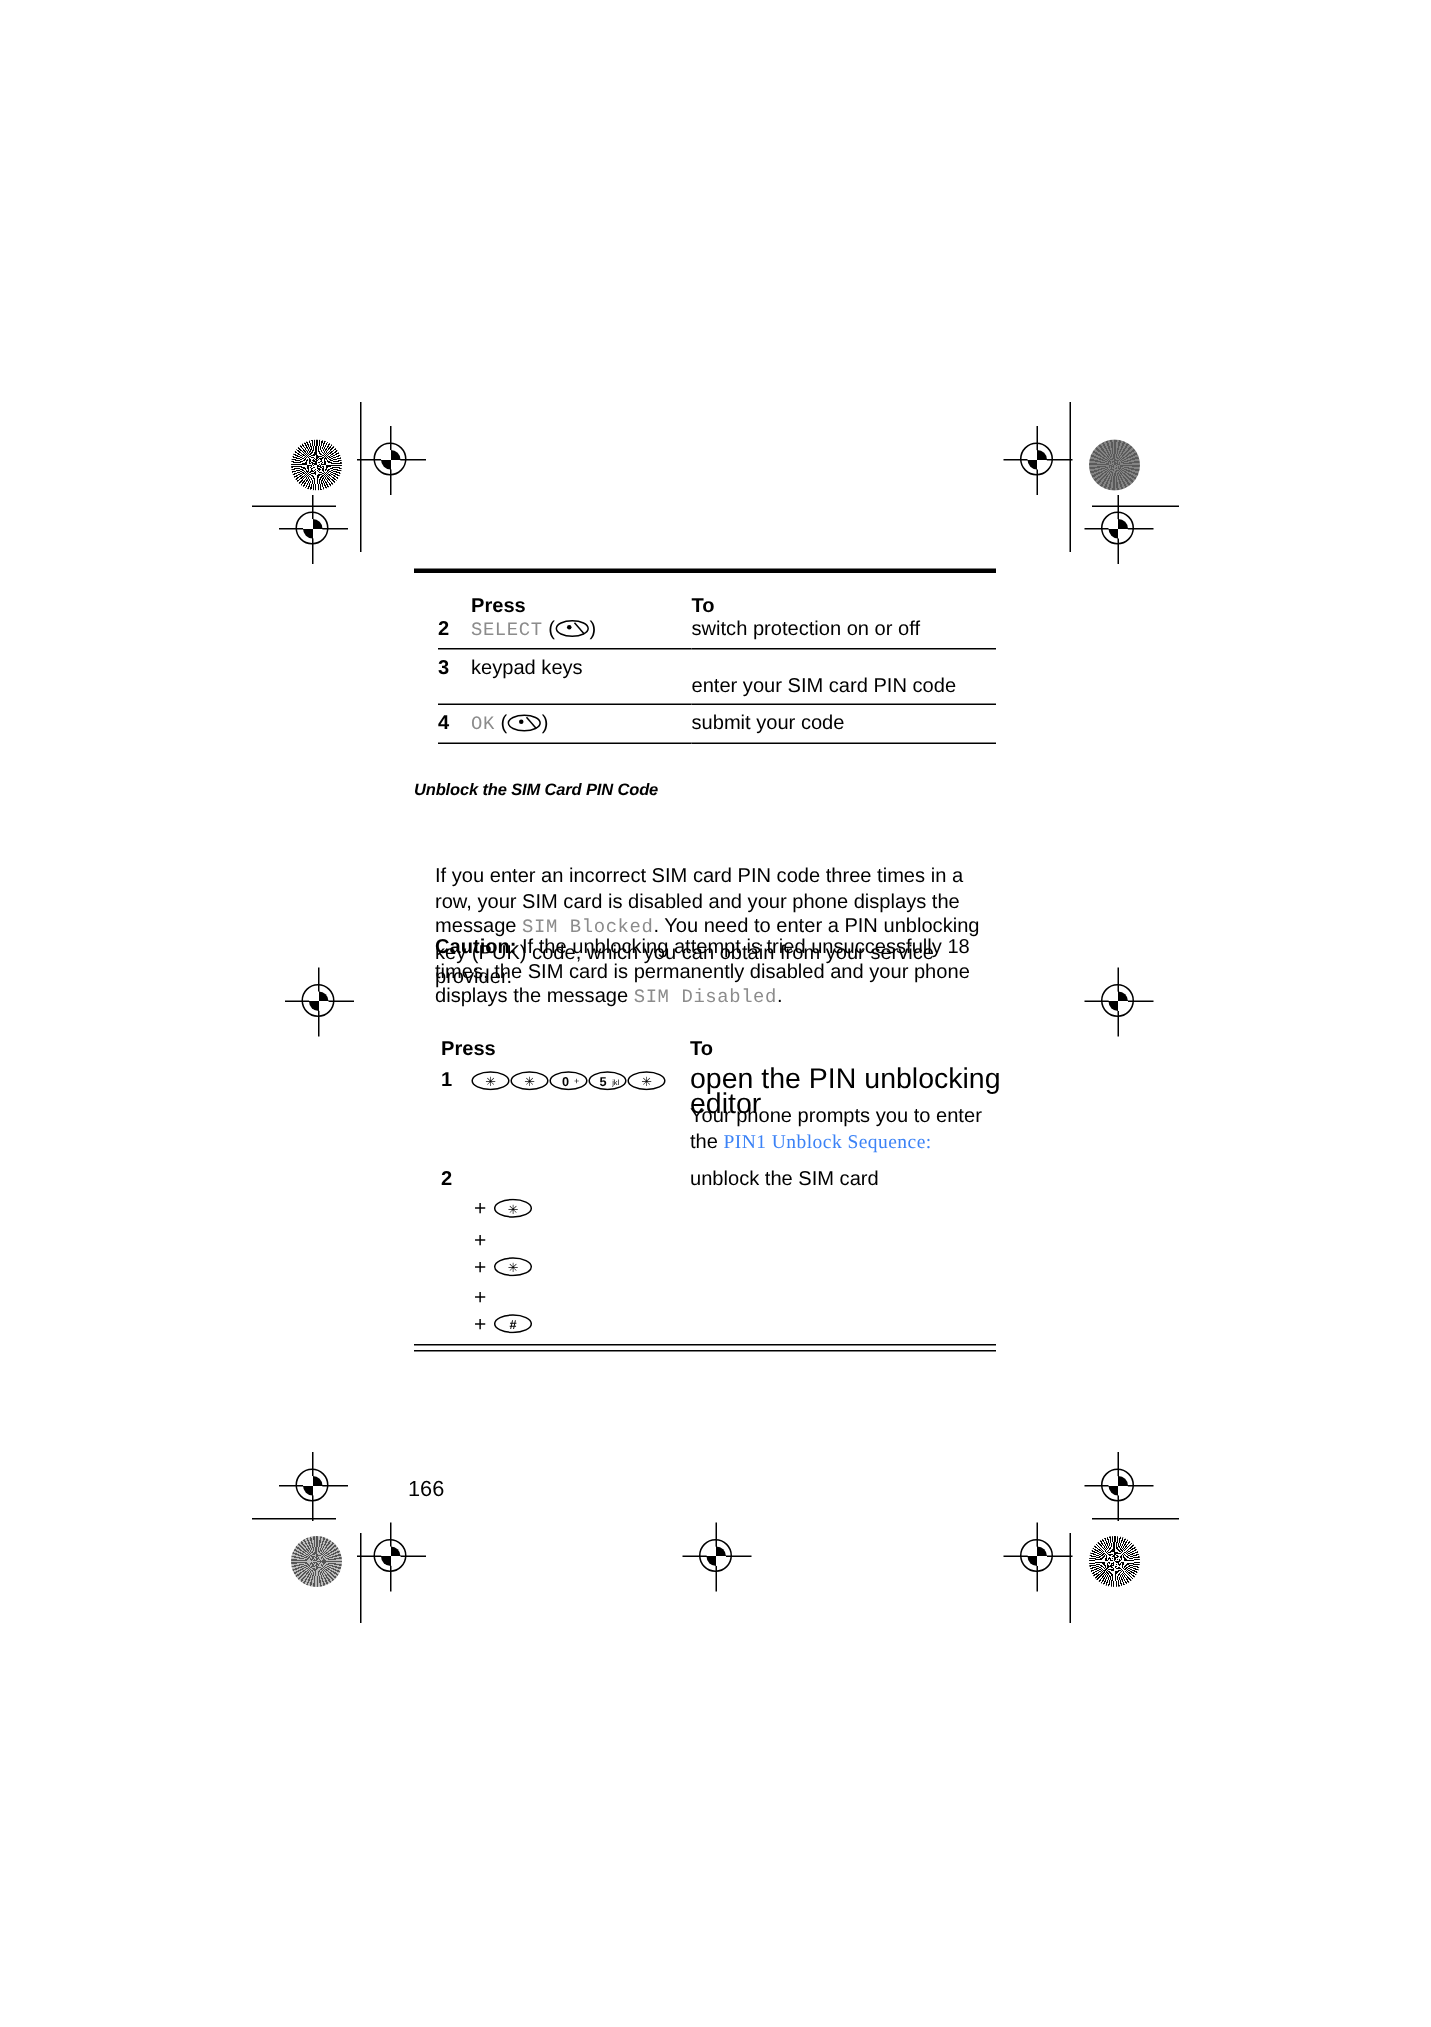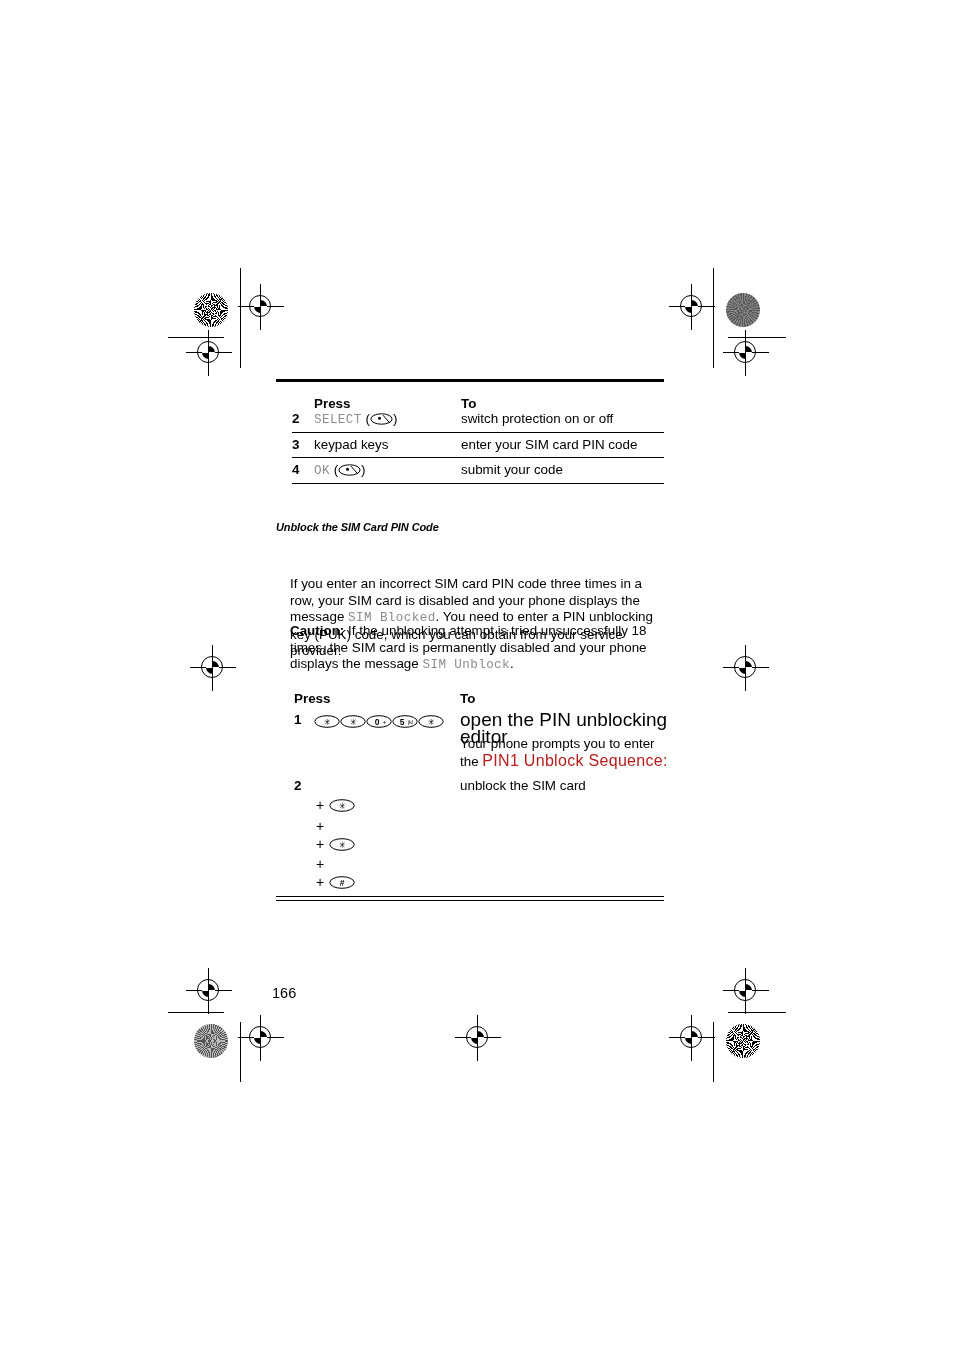--- a/index.html
+++ b/index.html
@@ -135,23 +135,23 @@
   .press-col { width: 147px; }
   .row-sep td { border-bottom: 1.1px solid #000; }
 
   .mono {
     font-family: "Liberation Mono", "DejaVu Sans Mono", monospace;
     color: #8c8c8c;
     font-size: 12.6px;
     letter-spacing: 0.4px;
   }
   .mono-dark {
-    font-family: Liberation Sans, sans-serif;
-    color: #b91c1c;
-    font-size: 16px;
+    font-family: Liberation Serif, serif;
+    color: #3b82f6;
+    font-size: 13px;
     letter-spacing: 0.3px;
   }
 
   .section-head {
     position: absolute;
     left: 276px;
     font-size: 11px;
     font-weight: bold;
     font-style: italic;
     letter-spacing: -0.1px;
@@ -314,21 +314,21 @@
                 <ellipse cx="11.5" cy="6" rx="10.6" ry="5.2" fill="#fff" stroke="#000" stroke-width="1"></ellipse>
                 <circle cx="9.5" cy="5.2" r="1.5" fill="#000"></circle>
                 <line x1="13" y1="2.2" x2="19.5" y2="9.6" stroke="#000" stroke-width="1"></line>
               </svg></span><span style="font-size:13.4px;">)</span>
       </td>
       <td style="padding-bottom:5px;">switch protection on or off</td>
     </tr>
     <tr class="row-sep">
       <td class="stepnum" style="padding:4px 0 5px 0;">3</td>
       <td class="press-col" style="padding:4px 0 5px 0;">keypad keys</td>
-      <td style="padding:4px 0 5px 0;">enter your SIM card PIN code</td>
+      <td style="padding:16px 0 5px 0;">enter your SIM card PIN code</td>
     </tr>
     <tr class="row-sep">
       <td class="stepnum" style="padding:4px 0 5px 0;">4</td>
       <td class="press-col" style="padding:4px 0 5px 0;">
         <span class="mono">OK</span><span style="font-size:13.4px;">&nbsp;(</span><span class="softkey"><svg width="23" height="12" viewBox="0 0 23 12">
                 <ellipse cx="11.5" cy="6" rx="10.6" ry="5.2" fill="#fff" stroke="#000" stroke-width="1"></ellipse>
                 <circle cx="9.5" cy="5.2" r="1.5" fill="#000"></circle>
                 <line x1="13" y1="2.2" x2="19.5" y2="9.6" stroke="#000" stroke-width="1"></line>
               </svg></span><span style="font-size:13.4px;">)</span>
       </td>
@@ -337,21 +337,21 @@
   </tbody>
     </table>
 
   <div class="section-head" style="top:521px;">Unblock the SIM Card PIN Code</div>
 
   <div class="para" style="top:576px;">
     <span>If you enter an incorrect SIM card PIN code three times in a row, your SIM card is disabled and your phone displays the message </span><span class="mono">SIM Blocked</span><span>. You need to enter a PIN unblocking key (PUK) code, which you can obtain from your service provider.</span>
   </div>
 
   <div class="para" style="top:623px;">
-    <span style="font-weight:bold;">Caution:</span><span> If the unblocking attempt is tried unsuccessfully 18 times, the SIM card is permanently disabled and your phone displays the message </span><span class="mono">SIM Unblock</span><span>.</span>
+    <span style="font-weight:bold;">Caution:</span><span> If the unblocking attempt is tried unsuccessfully 18 times, the SIM card is permanently disabled and your phone displays the message </span><span class="mono">SIM Disabled</span><span>.</span>
   </div>
 
   <div>
 
     <div style="position:absolute; left:294px; top:691px; font-weight:bold; font-size:13.4px;">Press</div>
     <div style="position:absolute; left:460px; top:691px; font-weight:bold; font-size:13.4px;">To</div>
 
     <div style="position:absolute; left:294px; top:712px; font-weight:bold; font-size:13.4px;">1</div>
 
     <div style="position:absolute; left:314px; top:712px; white-space:nowrap;">

